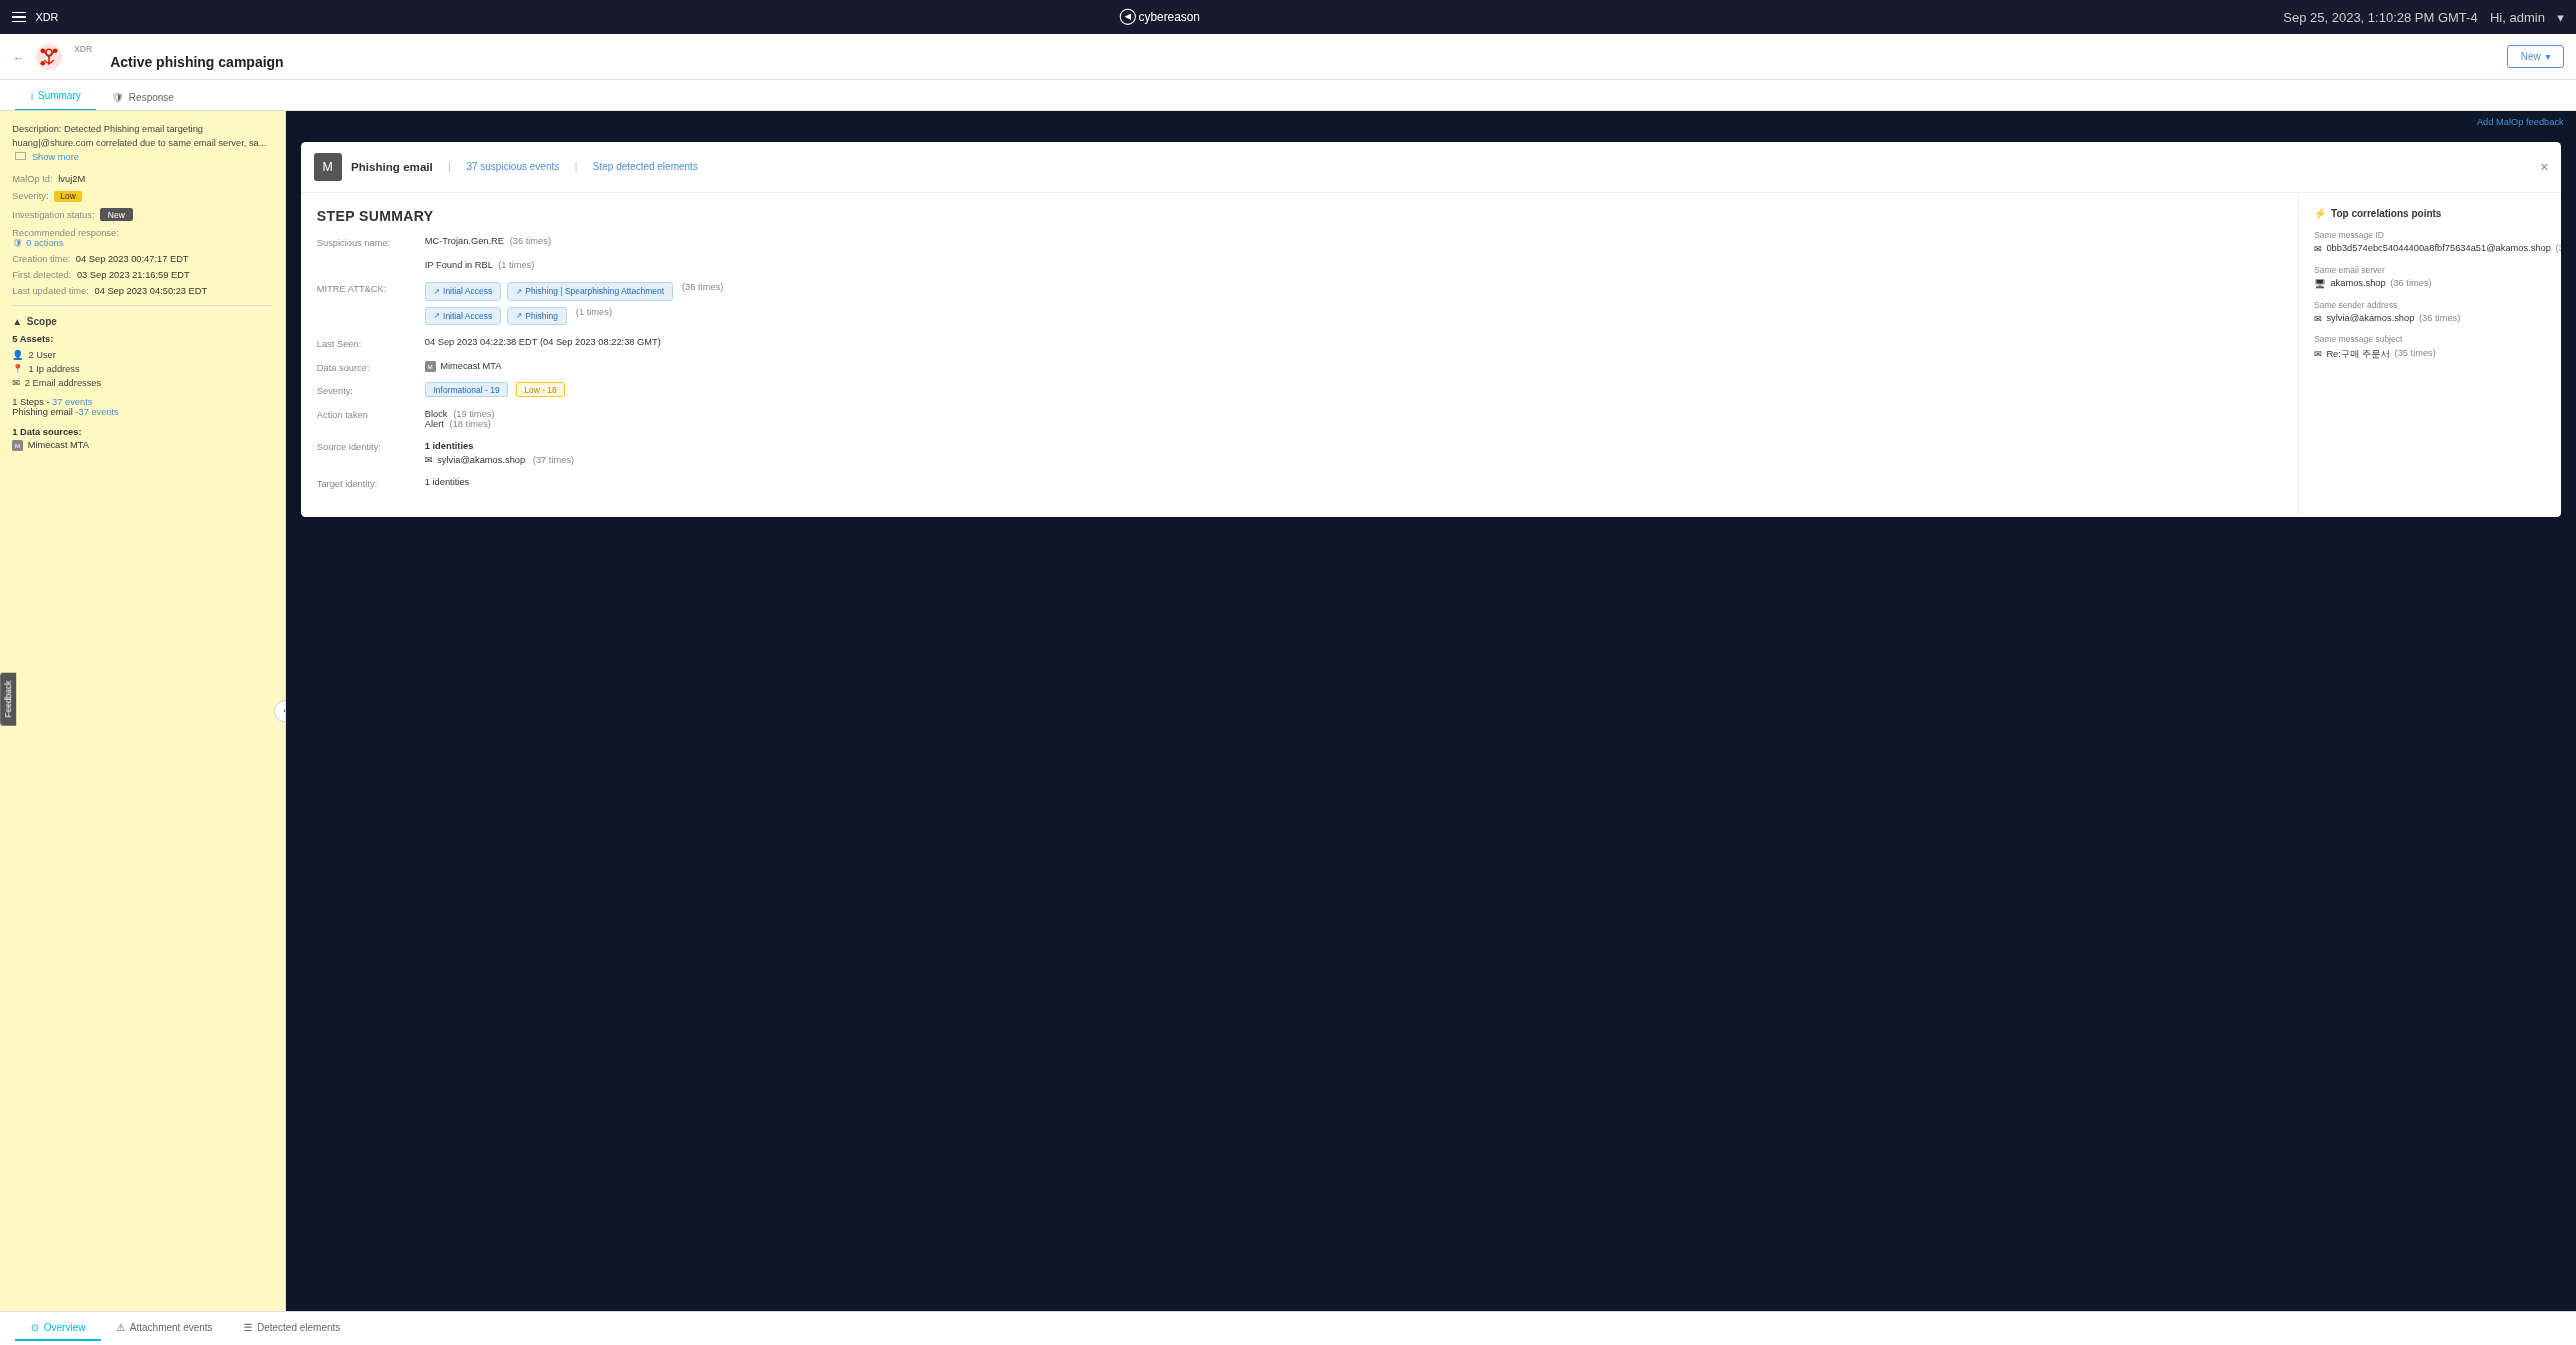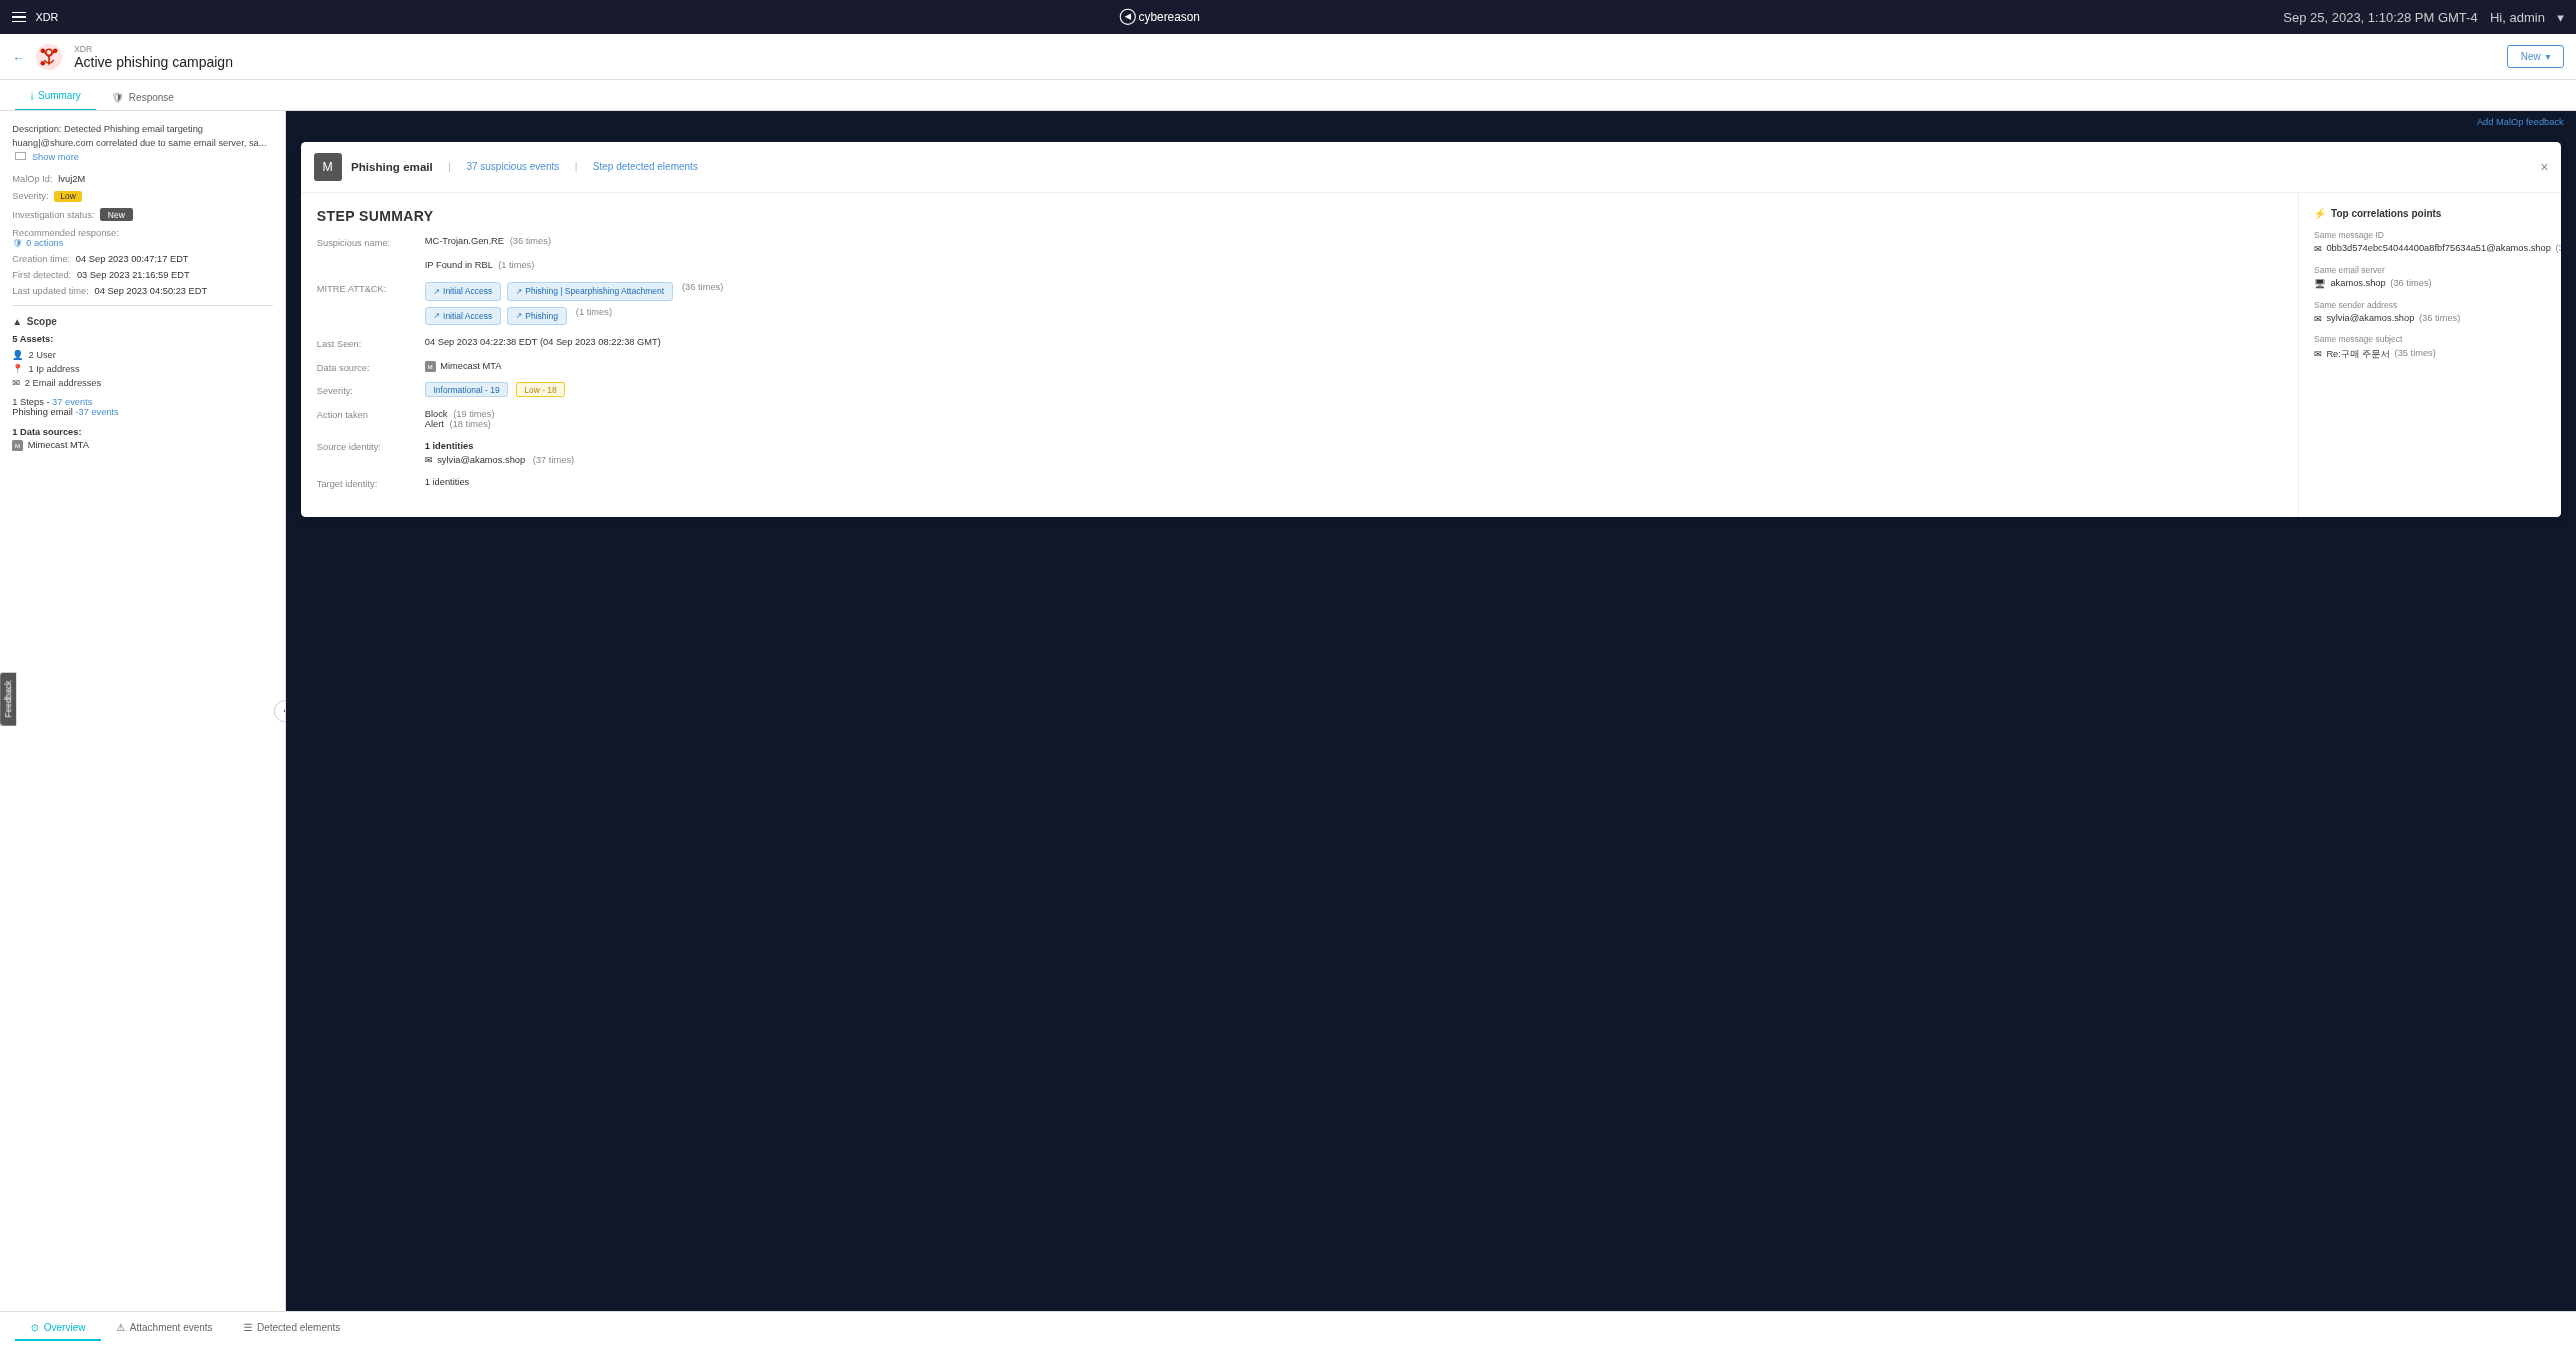--- a/index.html
+++ b/index.html
@@ -31,21 +31,21 @@
       align-items: center;
       padding: 0 12.3px;
       height: 46px;
       justify-content: space-between;
     }
     .header-left { display: flex; align-items: center; gap: 9.3px; }
     .back-btn { color: #4a90d9; cursor: pointer; font-size: 12.3px; }
     .xdr-icon-wrap { display: flex; align-items: center; justify-content: center; width: 31px; height: 31px; }
     .header-title-group { display: flex; flex-direction: column; }
     .header-xdr-label { font-size: 8.5px; color: #888; font-weight: 500; }
-    .header-campaign-title { font-size: 14px; font-weight: 400; color: #222; }
+    .header-campaign-title { font-size: 14px; font-weight: 700; color: #222; margin-left: 36px; }
     .new-btn {
       background: #fff;
       border: 1.2px solid #4a90d9;
       color: #4a90d9;
       padding: 4.6px 12.3px;
       border-radius: 3.1px;
       cursor: pointer;
       font-size: 10px;
       display: flex;
       align-items: center;
@@ -82,21 +82,21 @@
       display: flex;
       height: calc(100vh - 34px - 46px - 31px - 34px);
       position: relative;
       background: #e8e8e8;
     }
 
     
     .sidebar {
       width: 286px;
       min-width: 286px;
-      background: #ffffff;
+      background: #fef9c3;
       padding: 12.3px;
       overflow-y: auto;
       border-right: 0.8px solid #ddd;
       position: relative;
     }
     .sidebar-description { font-size: 9.3px; color: #444; line-height: 1.5; margin-bottom: 9.3px; }
     .show-more-link { color: #4a90d9; cursor: pointer; text-decoration: none; font-size: 9.3px; }
     .sidebar-field { margin-bottom: 6.2px; font-size: 9.3px; }
     .sidebar-field label { color: #888; margin-right: 3.1px; }
     .severity-badge {

